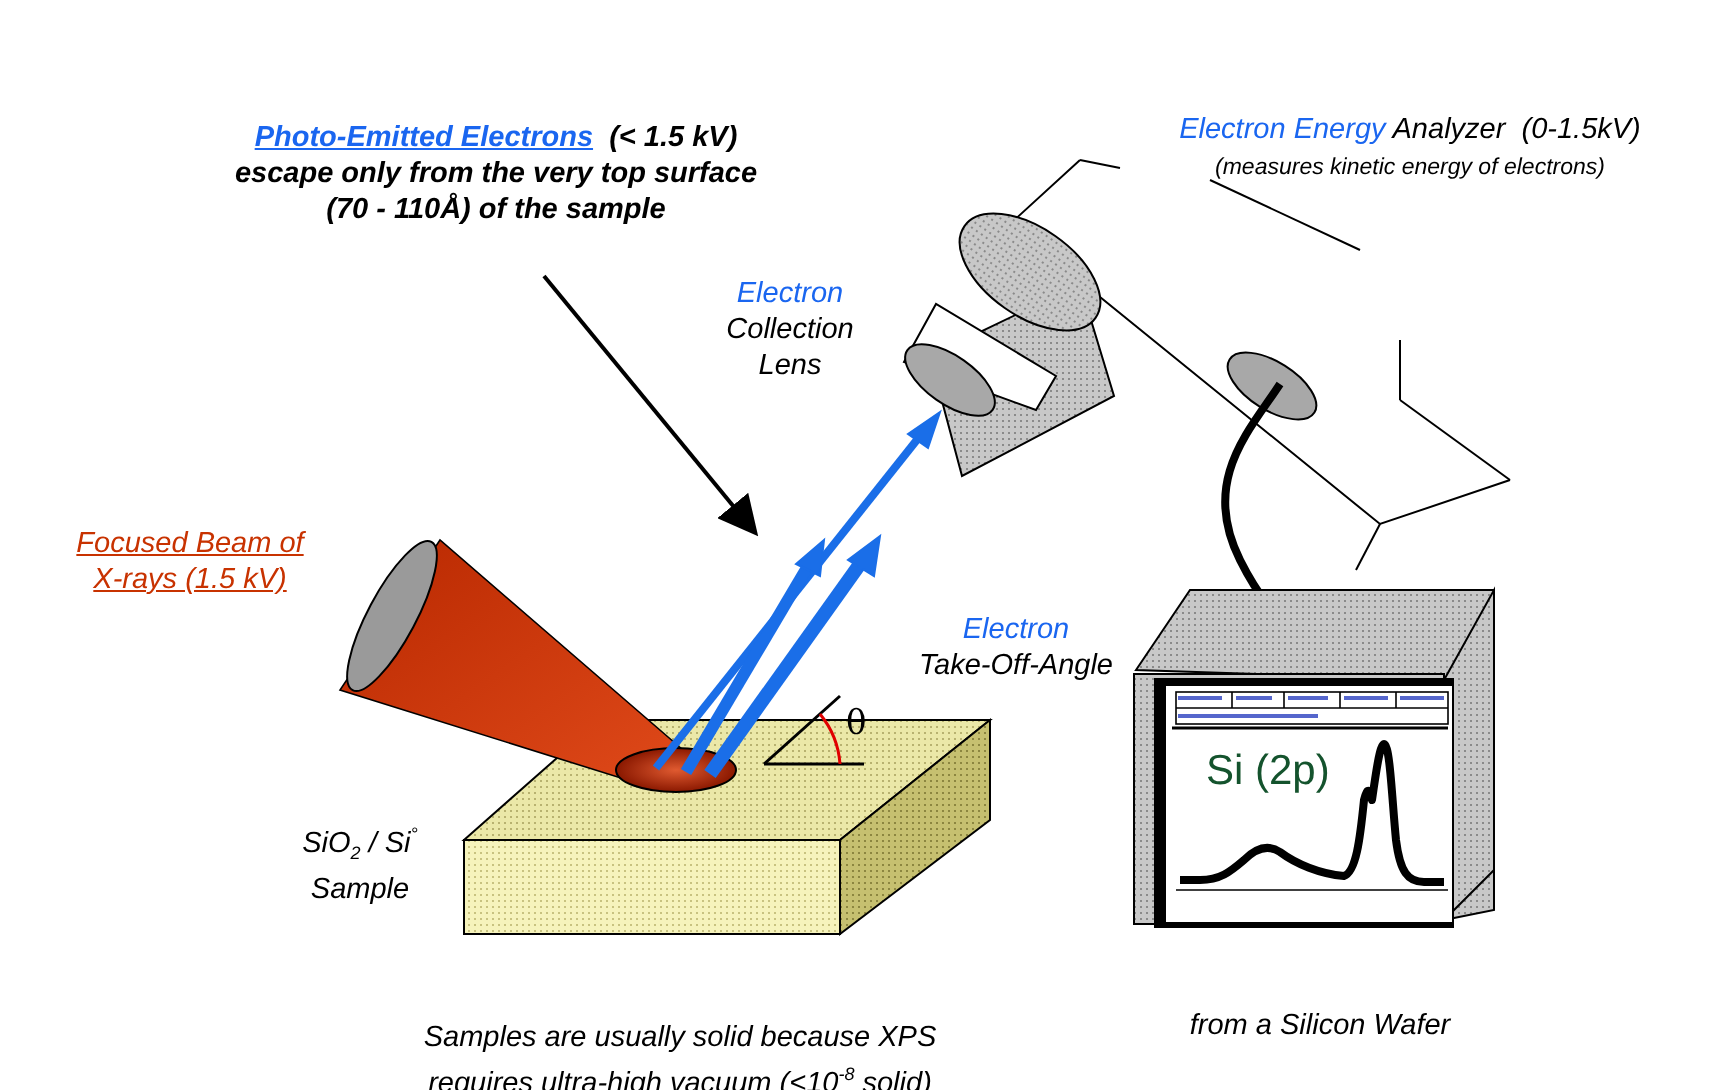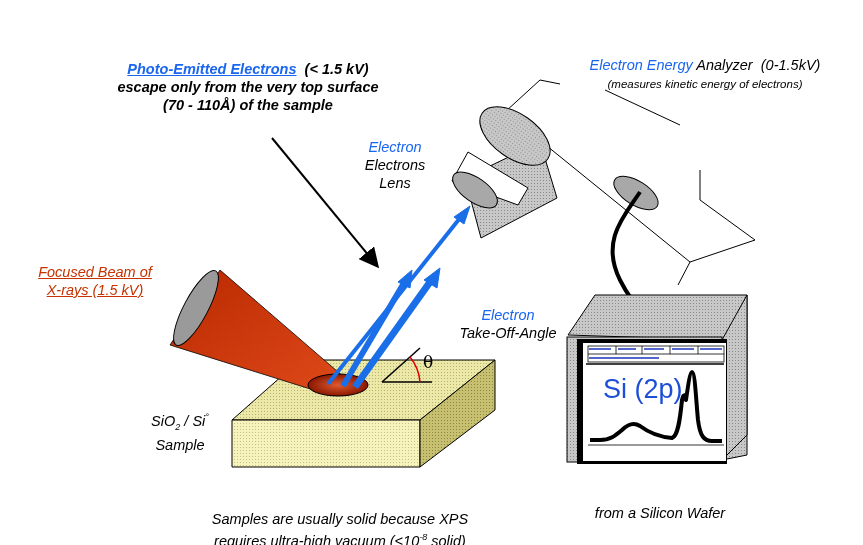--- a/index.html
+++ b/index.html
@@ -8,21 +8,21 @@
   .lbl{position:absolute;font-size:14.5px;line-height:18px;color:#000;text-align:center;white-space:nowrap;}
   .blue{color:#1a66f0;}
   .red{color:#c83200;}
   .green{color:#2e8b1e;font-weight:bold;}
   .u{text-decoration:underline;}
   .b{font-weight:bold;}
   .small{font-size:11.5px;line-height:14px;}
   .smb{font-size:11px;line-height:14px;font-weight:bold;}
   sub,sup{font-size:9px;}
   .theta{position:absolute;font-family:"DejaVu Serif",serif;font-style:normal;font-size:17px;}
-  .si2p{position:absolute;font-size:27px;font-style:normal;color:#1d4ed8;text-align:center;}
+  .si2p{position:absolute;font-size:21px;font-style:normal;color:#14532d;text-align:center;}
 </style>
 </head>
 <body>
 
 <div id="stage">
 
   <svg class="bg" width="863" height="545" viewBox="0 0 863 545">
     <defs>
       <pattern id="dots" width="3" height="3" patternUnits="userSpaceOnUse">
         <rect width="3" height="3" fill="#c8c8c8"></rect>
@@ -143,21 +143,21 @@
   <div class="lbl" style="left:560px;top:56px;width:290px;">
     <span class="blue">Electron Energy</span>
     <span>Analyzer</span>&nbsp;
     <span>(0-1.5kV)</span><br>
     <span class="small" style="font-style:italic;margin-top:48px;">(measures kinetic energy of electrons)</span>
   </div>
 
 
   <div class="lbl" style="left:345px;top:138px;width:100px;">
     <span class="blue">Electron</span><br>
-    <span>Electrons</span><br>
+    <span>Collection</span><br>
     <span>Lens</span>
   </div>
 
   <div class="lbl red u" style="left:15px;top:263px;width:160px;text-decoration:underline;">
     <span>Focused Beam of</span><br>
     <span>X-rays (1.5 kV)</span>
   </div>
 
   <div class="lbl" style="left:448px;top:306px;width:120px;">
     <span class="blue">Electron</span><br>

